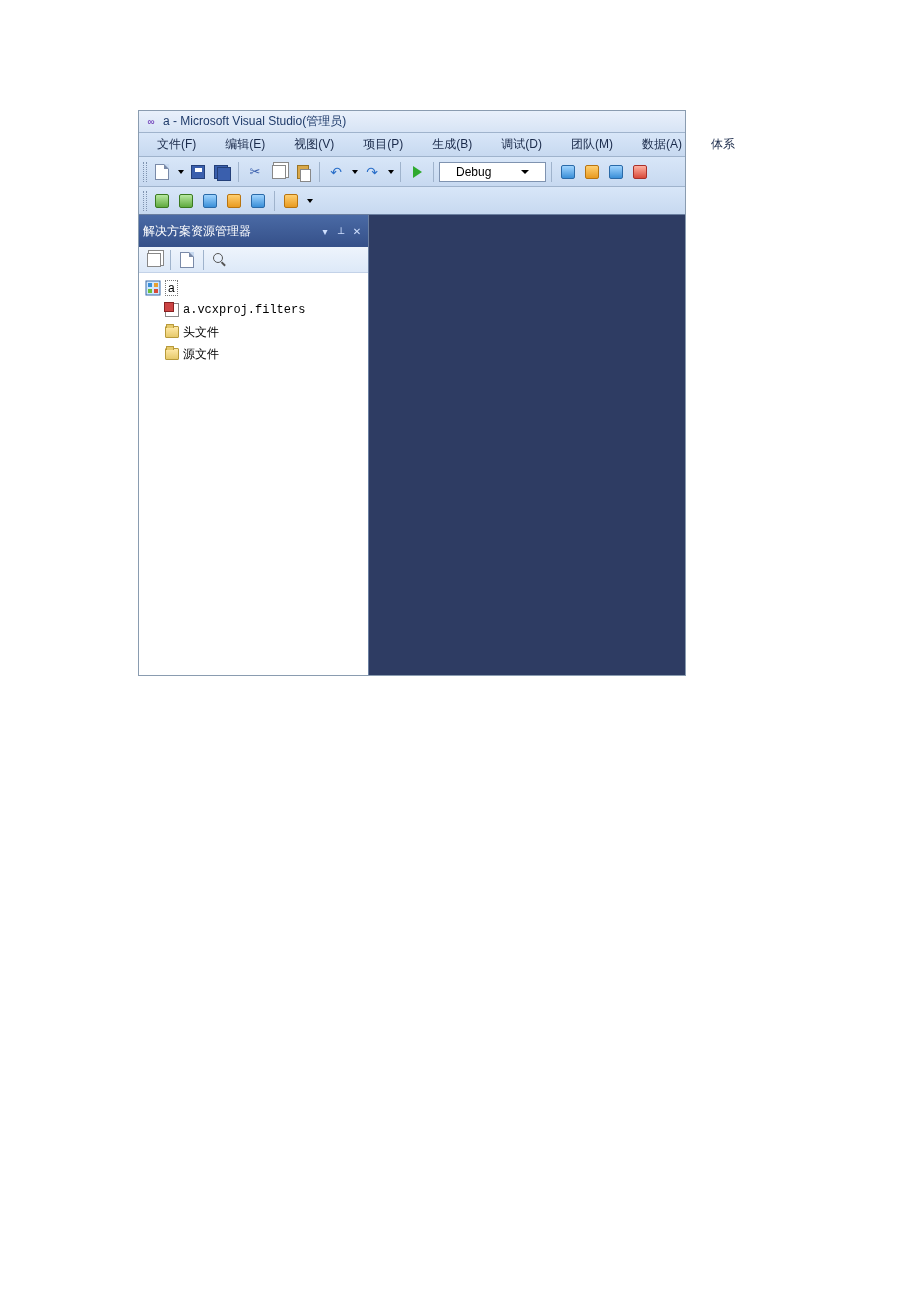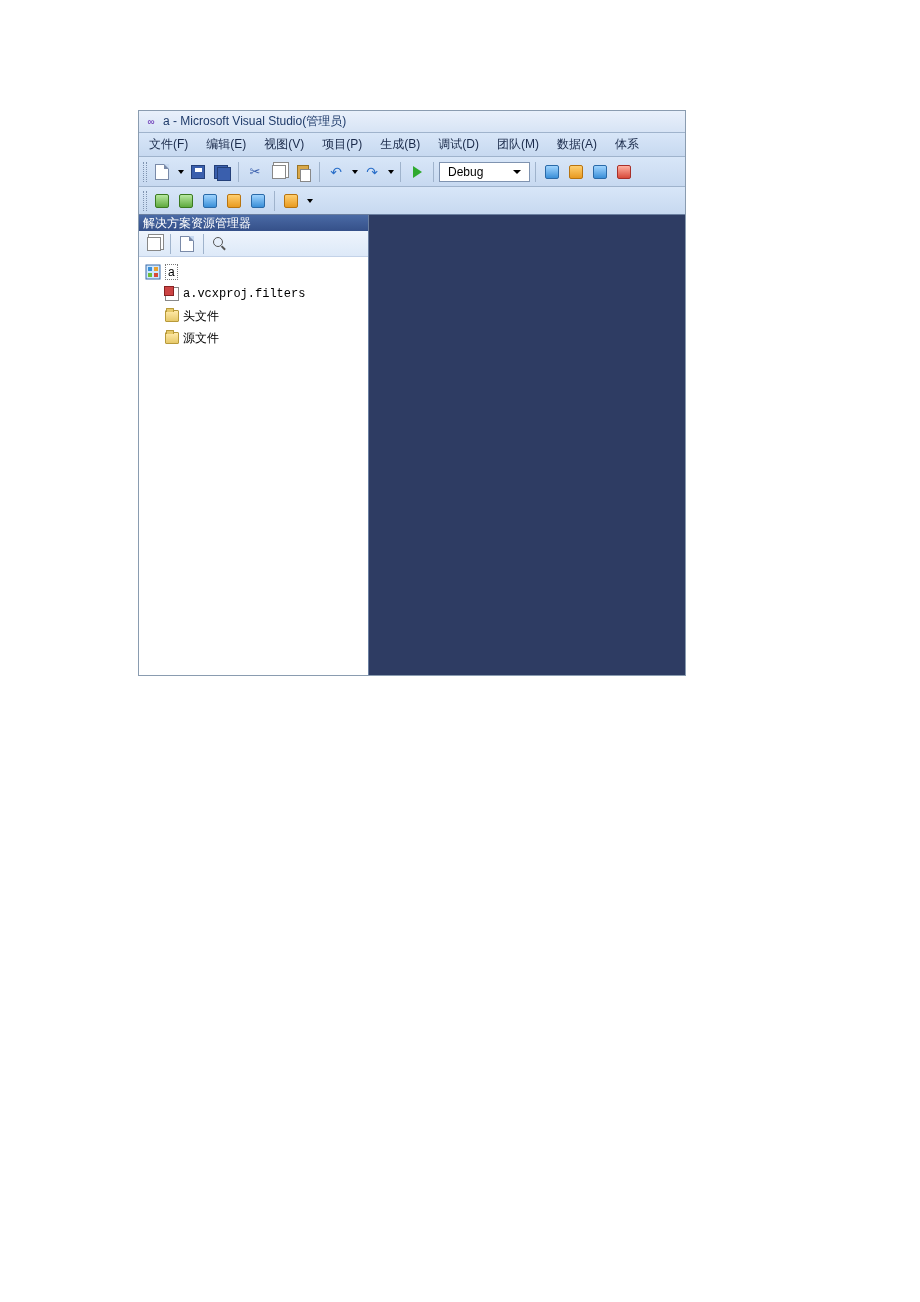--- a/index.html
+++ b/index.html
@@ -42,22 +42,22 @@
   .titlebar-text {
     font-size: 12px;
     color: #1f3b6a;
   }
   .menubar {
     height: 24px;
     background: linear-gradient(#d8e6f8, #c7d9f0);
     border-bottom: 1px solid #9fb3cc;
     display: flex;
     align-items: center;
-    padding: 0 4px;
-    gap: 6px;
+    padding: 0 12px;
+    gap: 17px;
   }
   .menu-item {
     font-size: 12px;
     color: #1a2a4a;
     padding: 2px 6px;
     white-space: nowrap;
   }
   .toolbar {
     height: 30px;
     background: linear-gradient(#d8e6f8, #c7d9f0);
@@ -81,21 +81,21 @@
   .tb-sep {
     width: 1px; height: 20px;
     background: #9fb3cc;
     margin: 0 3px;
   }
   .tb-dropdown {
     height: 20px;
     background: #fff;
     border: 1px solid #7f93b0;
     font-size: 12px;
-    padding: 0 8px;
+    padding: 0 16px;
     display:flex; align-items:center;
     gap: 30px;
     color:#000;
   }
   .tb-caret {
     width:0;height:0;
     border-left:4px solid transparent;
     border-right:4px solid transparent;
     border-top:4px solid #000;
   }
@@ -114,29 +114,28 @@
     position: relative;
   }
   .panel {
     width: 230px;
     background: #fff;
     border-right: 1px solid #6b7fa0;
     display:flex;
     flex-direction:column;
   }
   .panel-titlebar {
-    height: 16px;
+    height: 32px;
     background: linear-gradient(#4a6aa5, #355089);
     color: #fff;
     font-size: 12px;
     display:flex;
-    align-items:flex-start;
+    align-items:center;
     padding: 0 4px;
     justify-content: space-between;
-    flex-direction: column;
   }
   .panel-title-btns { display:flex; gap:2px; align-items:center;}
   .pin-icon, .close-x, .dd-caret-w {
     width: 14px; height:14px; display:flex;align-items:center;justify-content:center;
     color:#cfe0ff; font-size:10px;
   }
   .panel-toolbar {
     height: 26px;
     background: linear-gradient(#eef4fc, #dde9f8);
     border-bottom: 1px solid #c3d2e8;

